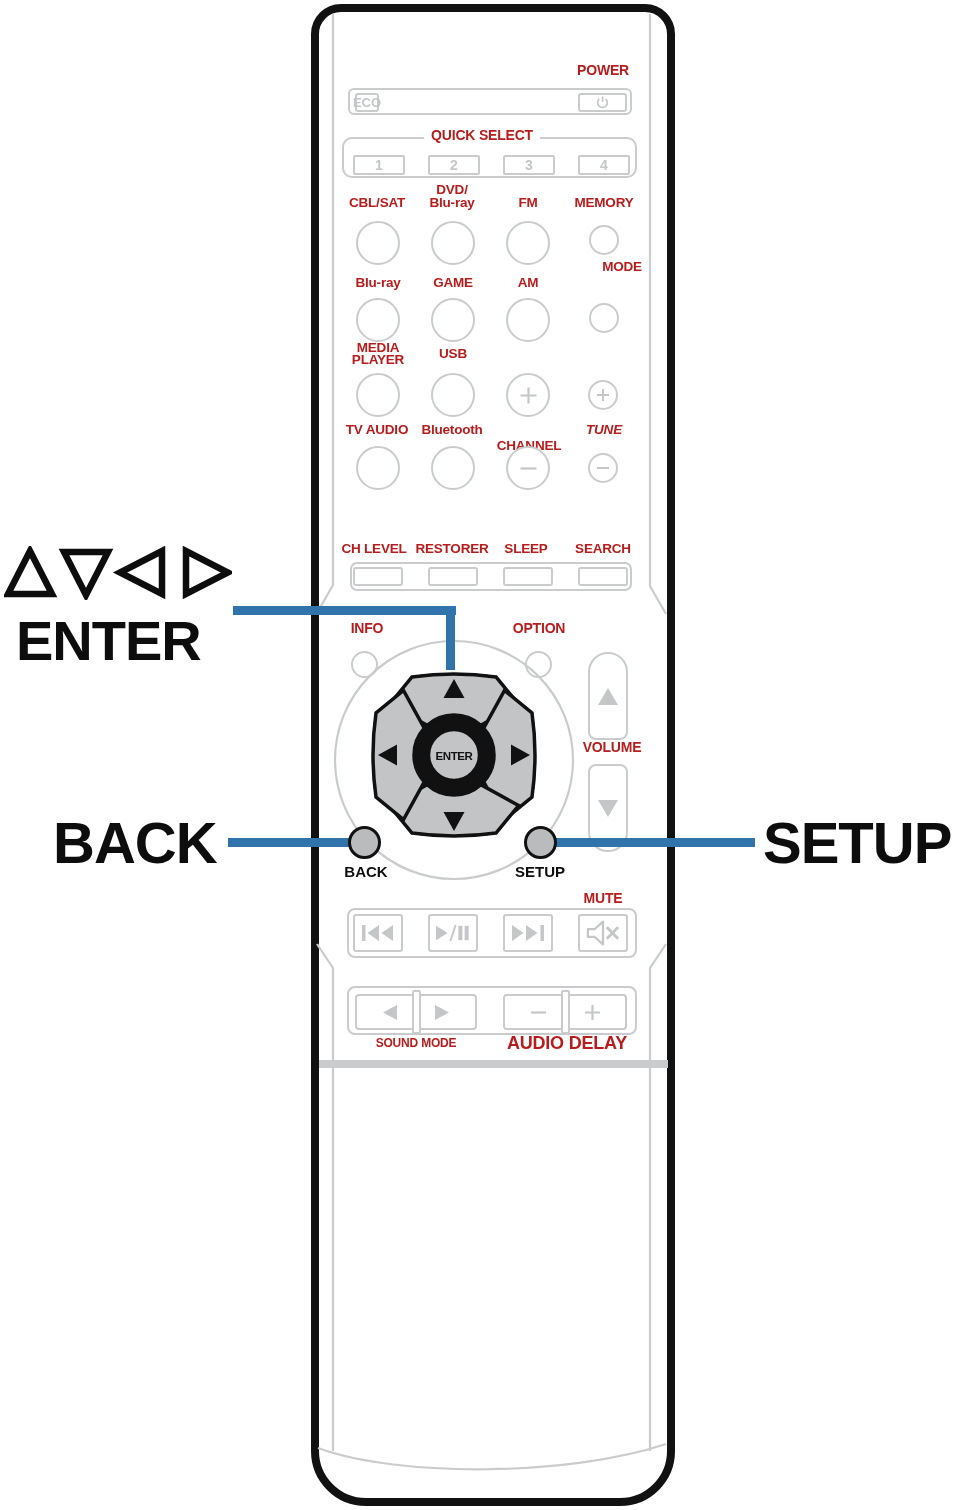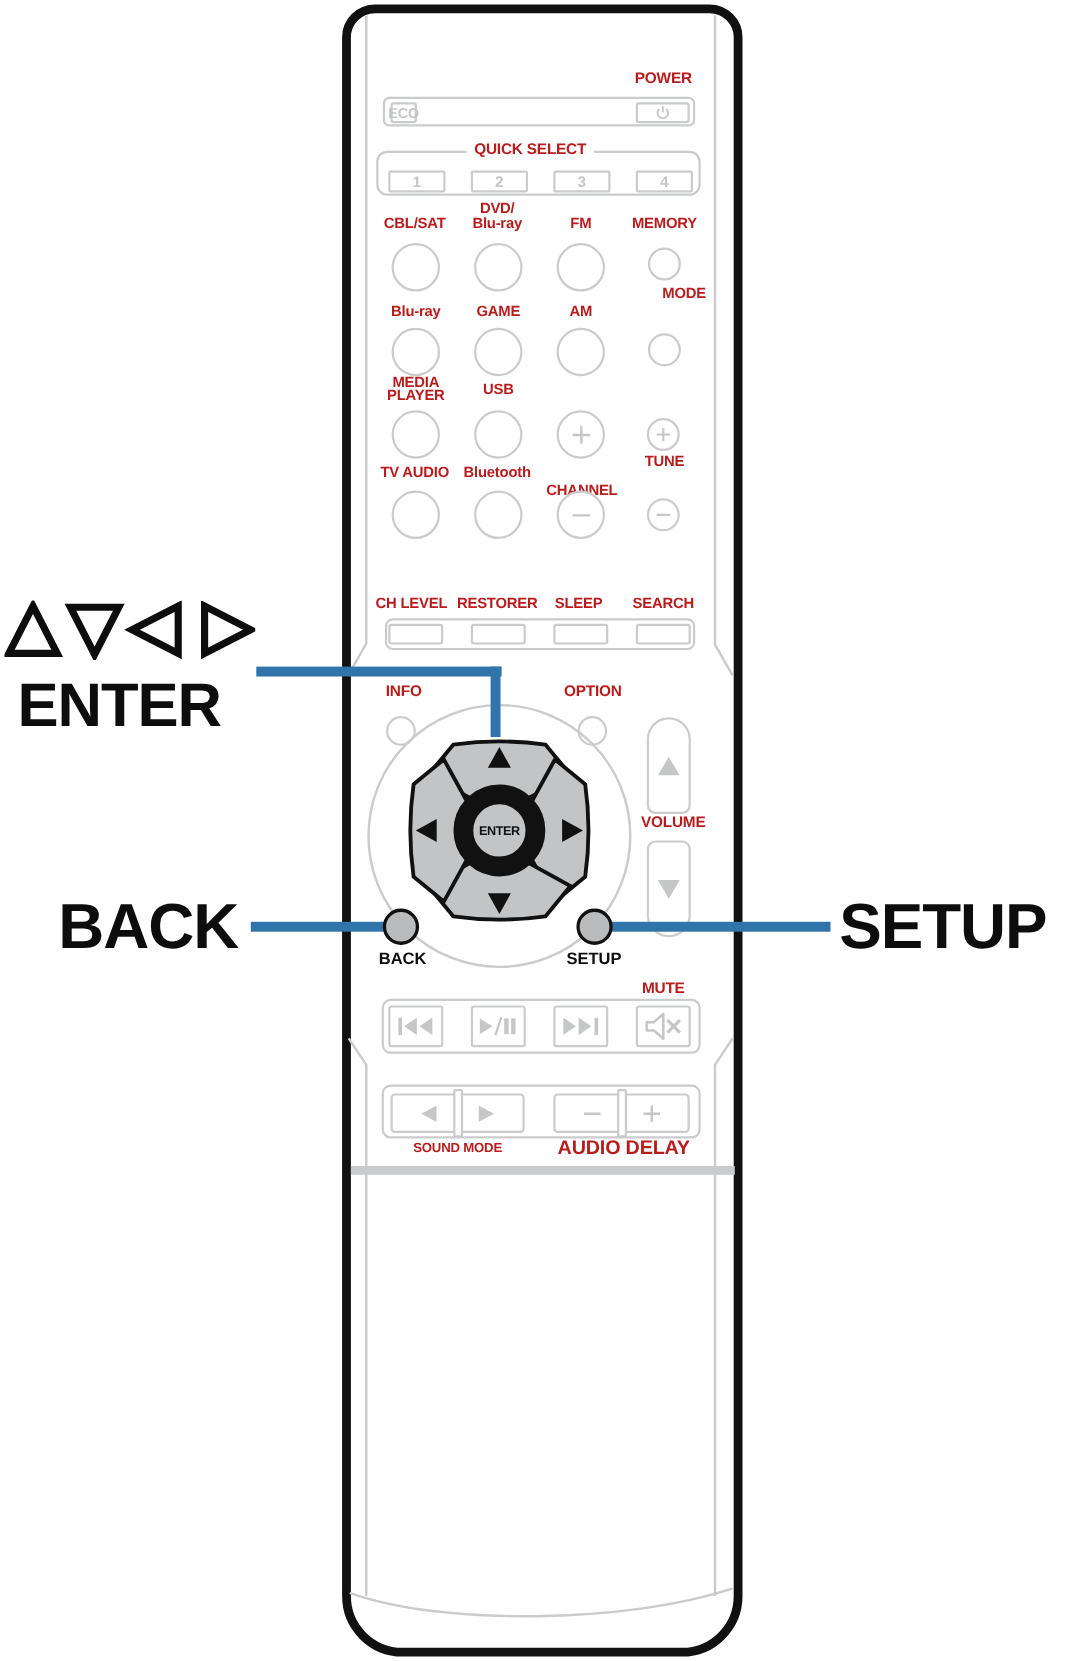--- a/index.html
+++ b/index.html
@@ -111,21 +111,21 @@
   </button>
   <button class="circ scirc" style="left:588px;top:380px;">
     <svg class="icon" width="14" height="14" viewBox="0 0 14 14">
       <path d="M7,1 V13 M1,7 H13" stroke="#c4c6c8" stroke-width="2" fill="none"></path>
     </svg>
   </button>
 
   <div class="g" style="left:377px;top:423px;">TV AUDIO</div>
   <div class="g" style="left:452px;top:423px;">Bluetooth</div>
   <div class="g" style="left:529px;top:423px;margin-top:16px;">CHANNEL</div>
-  <div class="g" style="left:604px;top:413px;">TUNE</div>
+  <div class="g" style="left:604px;top:423px;font-style:italic;">TUNE</div>
   <button class="circ" style="left:356px;top:446px;"></button>
   <button class="circ" style="left:431px;top:446px;"></button>
   <button class="circ" style="left:506px;top:446px;">
     <svg class="icon" width="19" height="19" viewBox="0 0 19 19">
       <path d="M1.5,9.5 H17.5" stroke="#c4c6c8" stroke-width="2.2" fill="none"></path>
     </svg>
   </button>
   <button class="circ scirc" style="left:588px;top:453px;">
     <svg class="icon" width="14" height="14" viewBox="0 0 14 14">
       <path d="M1,7 H13" stroke="#c4c6c8" stroke-width="2" fill="none"></path>

